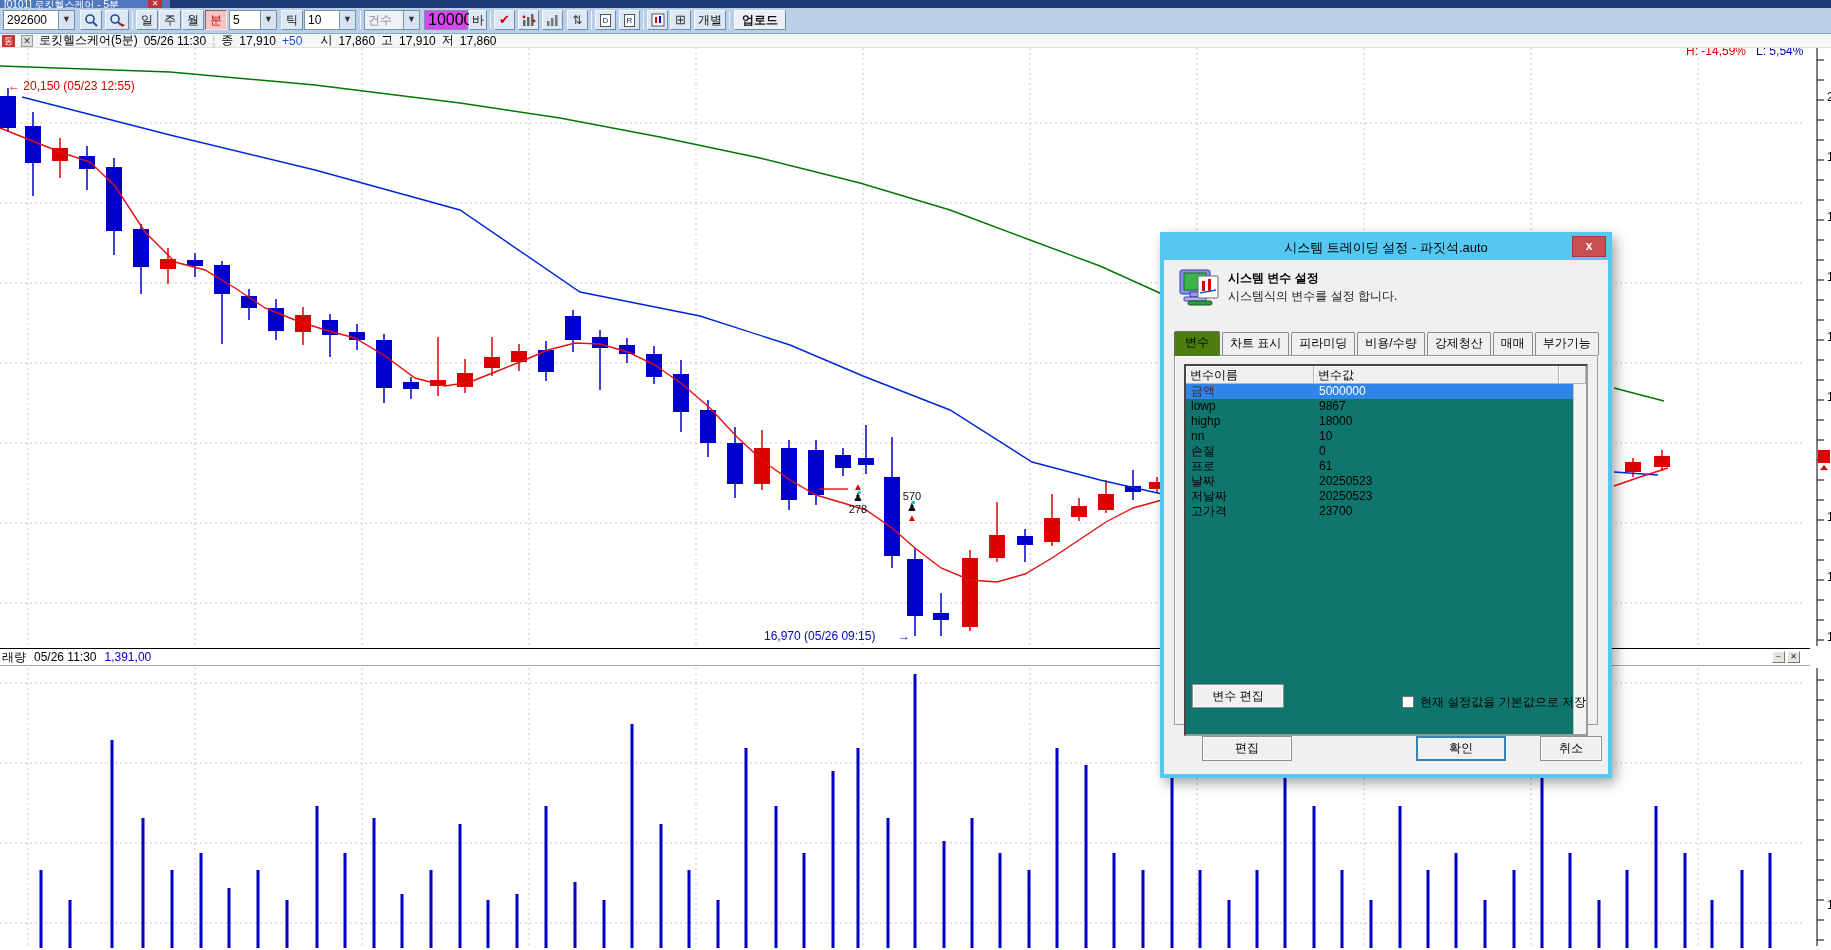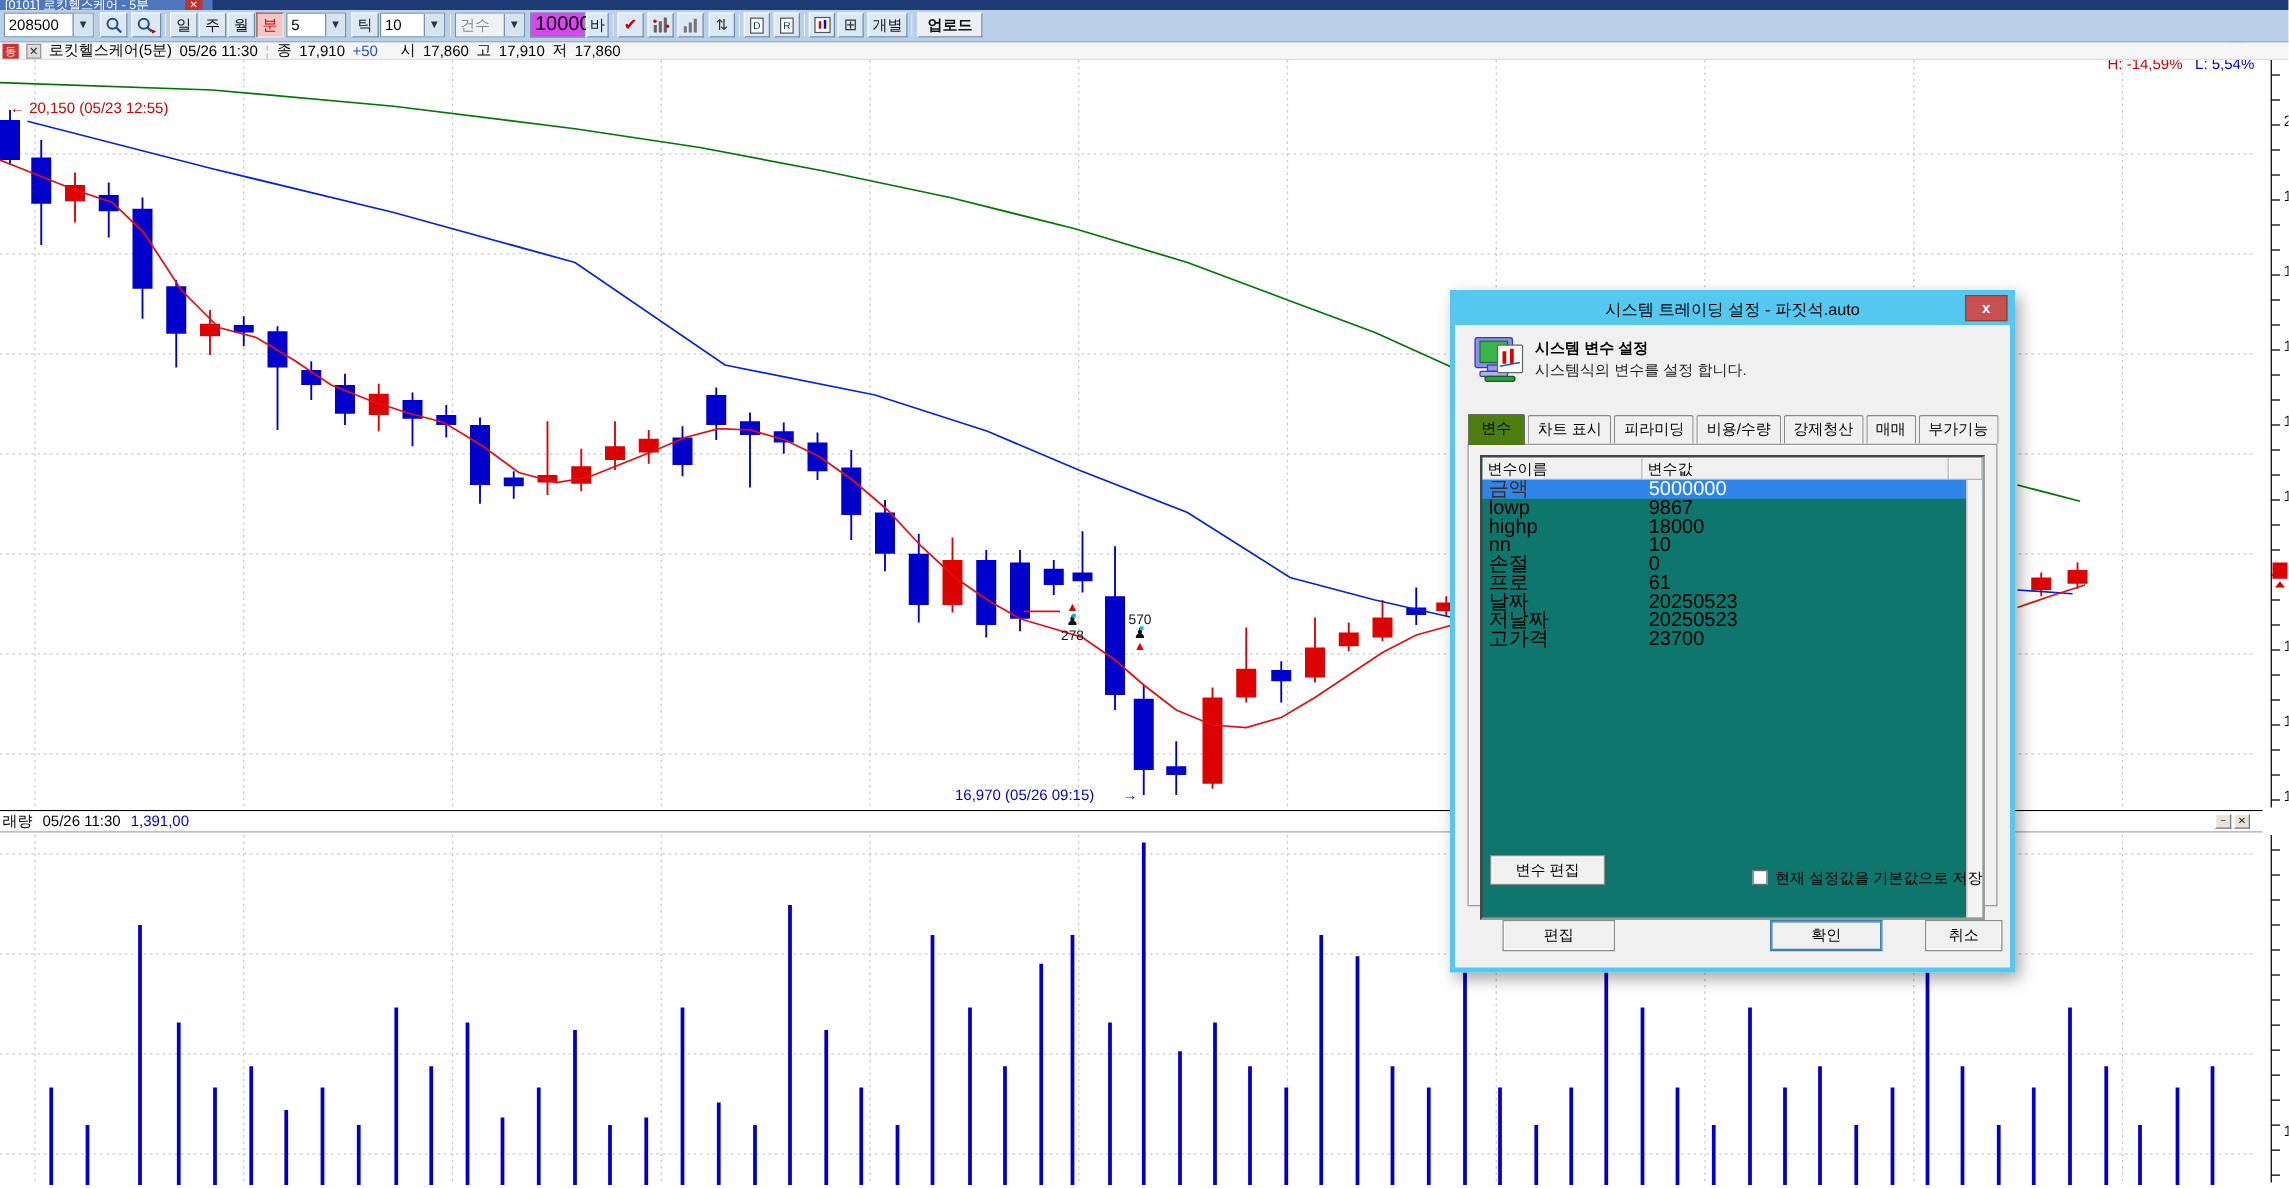--- a/index.html
+++ b/index.html
@@ -73,21 +73,21 @@
     margin-right:2px;border-radius:2px 2px 0 0;font-size:12px;color:#000;position:relative;}
   .dlg-tab.active{padding:2px 10px 5px 10px;top:-1px;border-color:#6a6a6a;background:#4d7c0f;z-index:2;}
   .tabpage{position:absolute;left:10px;top:119px;width:424px;height:370px;border:1px solid #9a9a9a;
     box-shadow:inset 1px 1px 0 #fdfdfd;background:#f0f0f0;}
   .vtable{position:absolute;left:20px;top:128px;width:404px;height:372px;background:#0f766e;
     border:2px inset #9a9a9a;}
   .vt-head{display:flex;height:18px;background:#f0f0f0;}
   .vt-hc{border-right:1px solid #b5b5b5;border-bottom:1px solid #b5b5b5;box-shadow:inset 1px 1px 0 #fff;
     font-size:12px;padding:1px 4px;color:#000;}
   .vt-hc.c1{width:128px;} .vt-hc.c2{width:245px;} .vt-hc.c3{flex:1;}
-  .vt-row{display:flex;height:15px;font-size:16px;line-height:15px;}
+  .vt-row{display:flex;height:15px;font-size:12px;line-height:15px;}
   .vt-row .n{width:128px;padding:0 5px;color:#000;}
   .vt-row .v{width:245px;padding:0 5px;color:#000;}
   .vt-row.sel{background:#2f86e8;}
   .vt-row.sel .n{color:#3a2a2a;}
   .vt-row.sel .v{color:#fff;}
   .vt-scroll{position:absolute;right:0;top:18px;bottom:0;width:13px;border-left:1px solid #c0c0c0;background:#f4f4f4;}
   .winbtn{position:absolute;background:#f0f0f0;border:1px solid #8f8f8f;text-align:center;color:#000;
     font-size:12px;box-shadow:inset 0 0 0 1px #fdfdfd;}
   .winbtn.default{border:1px solid #3c7fb1;box-shadow:inset 0 0 0 1px #3c7fb1;}
   .dlg-check{position:absolute;left:238px;top:460px;width:12px;height:12px;background:#fff;border:1px solid #707070;}
@@ -365,21 +365,21 @@
       </g>
     </svg>
 
   <div class="tabstrip">
     <div class="tab">[0101] 로킷헬스케어 - 5분</div>
     <div class="tab-x">✕</div>
   </div>
 
   <div class="toolbar">
     <div class="tb combo" style="left:3px;width:72px;">
-      <span class="cv">208500</span>
+      <span class="cv">292600</span>
       <span class="arr">▼</span>
     </div>
     <div class="tb btn3d iconbtn" style="left:80px;width:22px;">
       <svg width="14" height="14">
           <circle cx="6" cy="6" r="4" fill="none" stroke="#224a8c" stroke-width="1.6"></circle>
           <line x1="9" y1="9" x2="13" y2="13" stroke="#224a8c" stroke-width="1.8"></line>
         </svg>
     </div>
     <div class="tb btn3d iconbtn" style="left:105px;width:24px;">
       <svg width="17" height="14">

